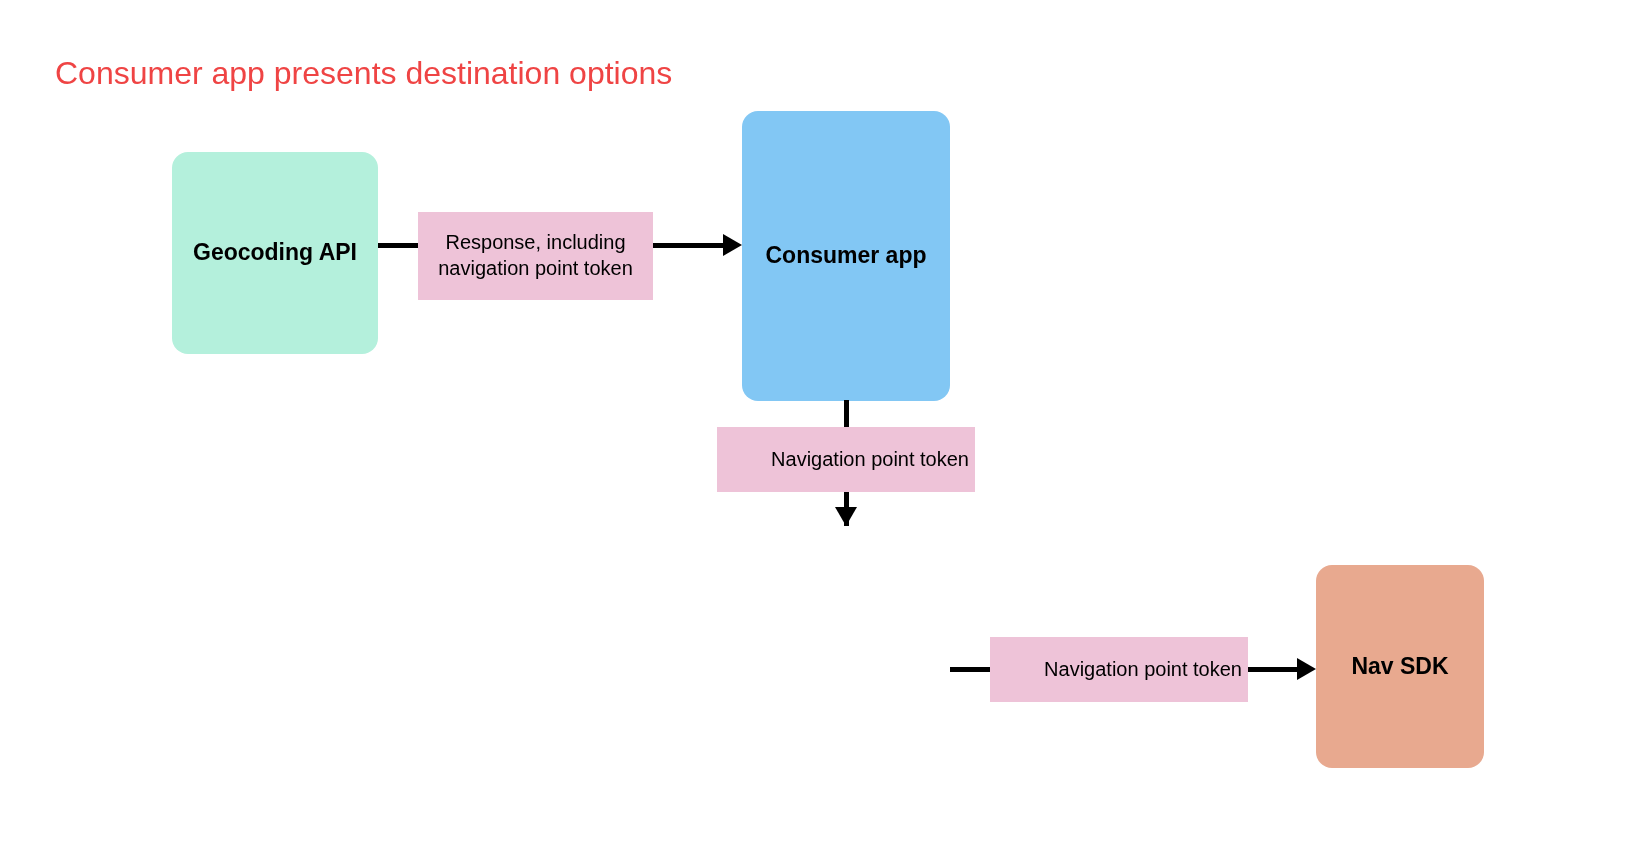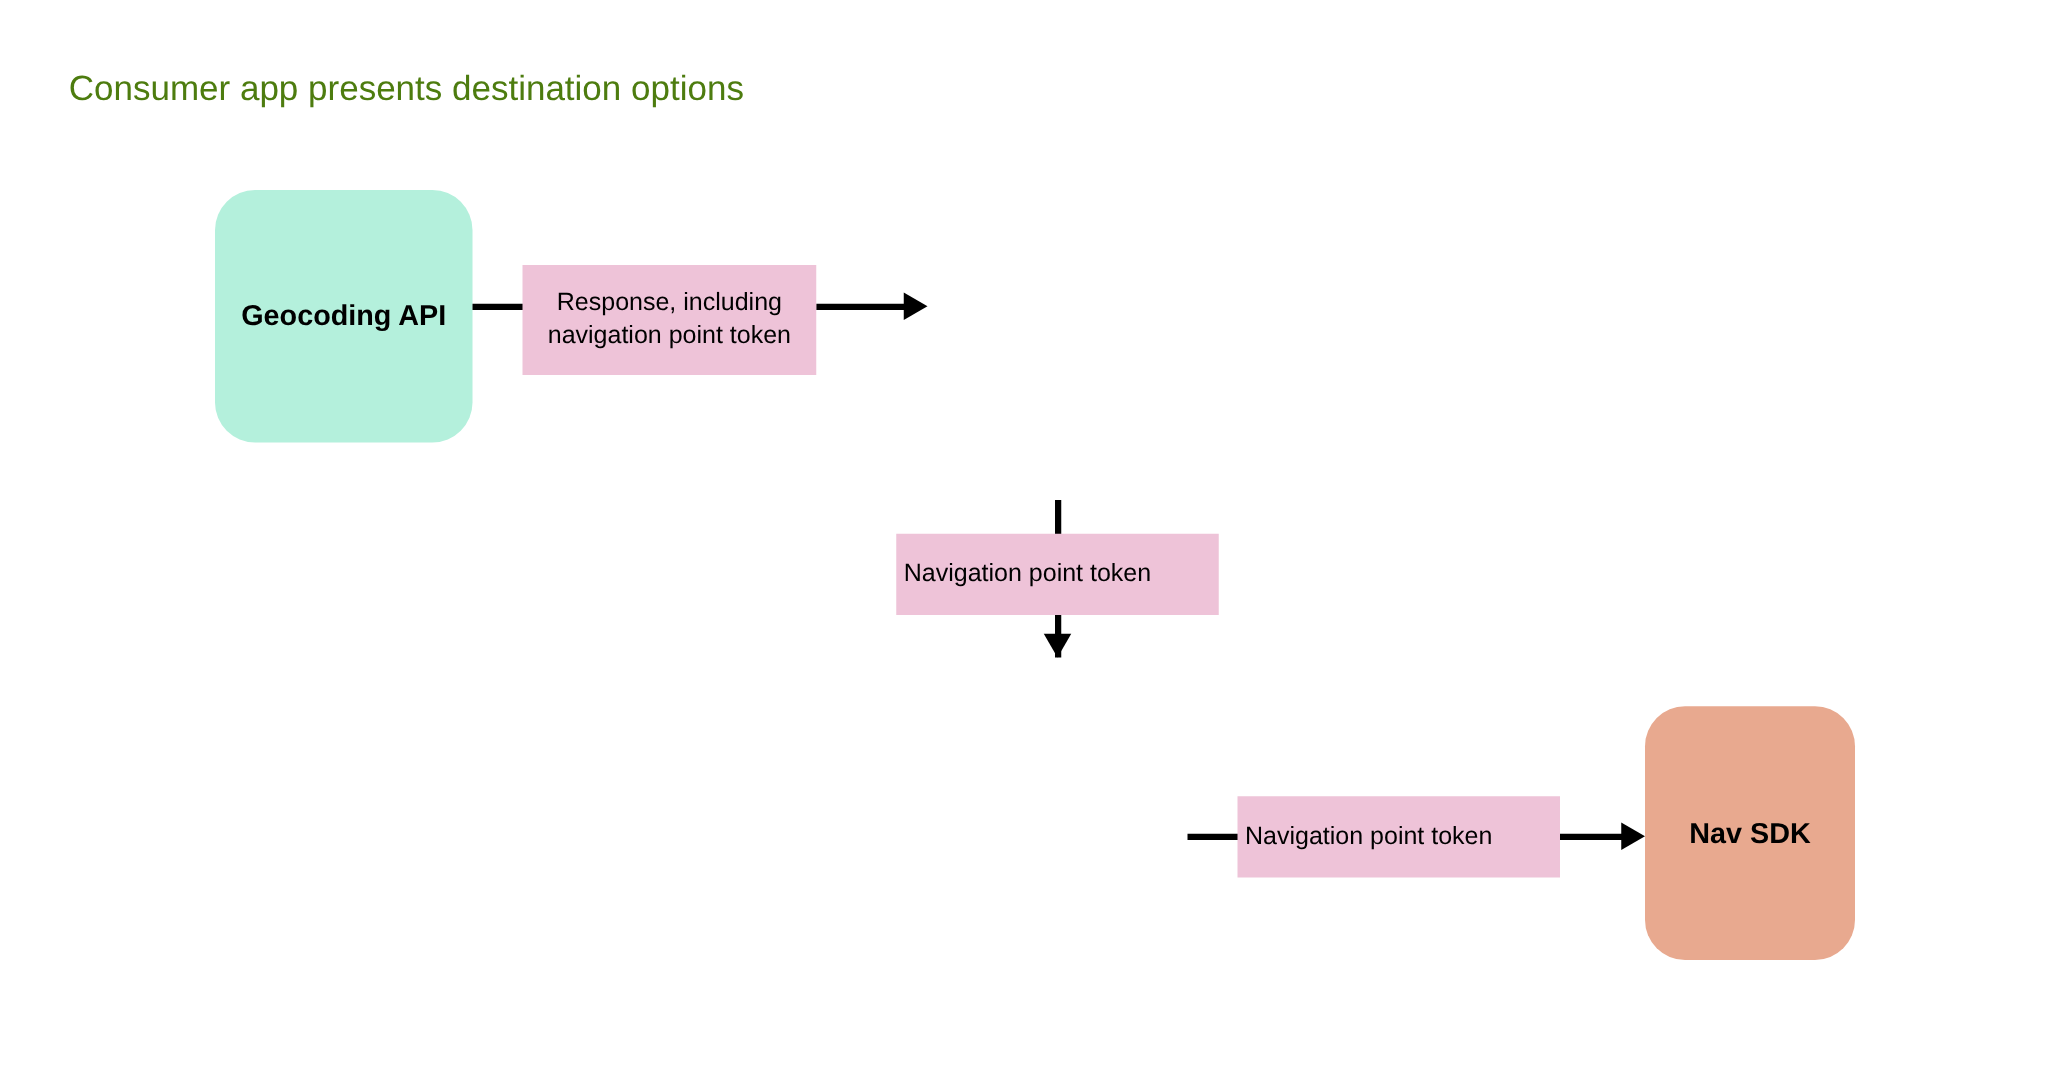--- a/index.html
+++ b/index.html
@@ -16,35 +16,35 @@
     position: relative;
     width: 1646px;
     height: 868px;
     background: #ffffff;
     overflow: hidden;
   }
 
   
   .col-header {
     position: absolute;
-    font-size: 28px;
+    font-size: 32px;
     font-weight: 400;
     line-height: 1.1;
-    color: #4d7c0f;
+    color: #ef4444;
     white-space: nowrap;
   }
   #header-0 { left: 55px;   top: 56px; }
   #header-1 { left: 669px;  top: 56px; }
   #header-2 { left: 1154px; top: 56px; }
 
   
   .node {
     position: absolute;
     box-sizing: border-box;
-    border-radius: 32px;
+    border-radius: 16px;
     display: flex;
     align-items: center;
     justify-content: center;
     text-align: center;
   }
   .node .node-label {
     font-size: 23px;
     font-weight: 700;
     color: #000000;
     line-height: 1.2;
@@ -72,21 +72,21 @@
     background: #e8a98f;
   }
 
   
   .edge-label {
     position: absolute;
     box-sizing: border-box;
     background: #eec3d8;
     display: flex;
     align-items: center;
-    justify-content: flex-start;
+    justify-content: flex-end;
     text-align: center;
     z-index: 4;
   }
   .edge-label .edge-label-text {
     font-size: 20px;
     font-weight: 400;
     color: #000000;
     line-height: 1.28;
     padding: 0 6px;
     white-space: pre-line;
@@ -159,20 +159,23 @@
   <div class="arrowhead down" id="arrow-into-driver"></div>
 
   <div class="connector h" id="conn-driver-to-label"></div>
   <div class="connector h" id="conn-label-to-navsdk"></div>
   <div class="arrowhead right" id="arrow-into-navsdk"></div>
 
   <div class="node" id="node-geocoding-api">
     <span class="node-label">Geocoding API</span>
   </div>
 
+  <div class="node" id="node-consumer-app">
+    <span class="node-label">Consumer app</span>
+  </div>
 
 
   <div class="node" id="node-nav-sdk">
     <span class="node-label">Nav SDK</span>
   </div>
 
   <div class="edge-label" id="edge-label-response">
     <span class="edge-label-text">Response, including navigation point token</span>
   </div>
 

